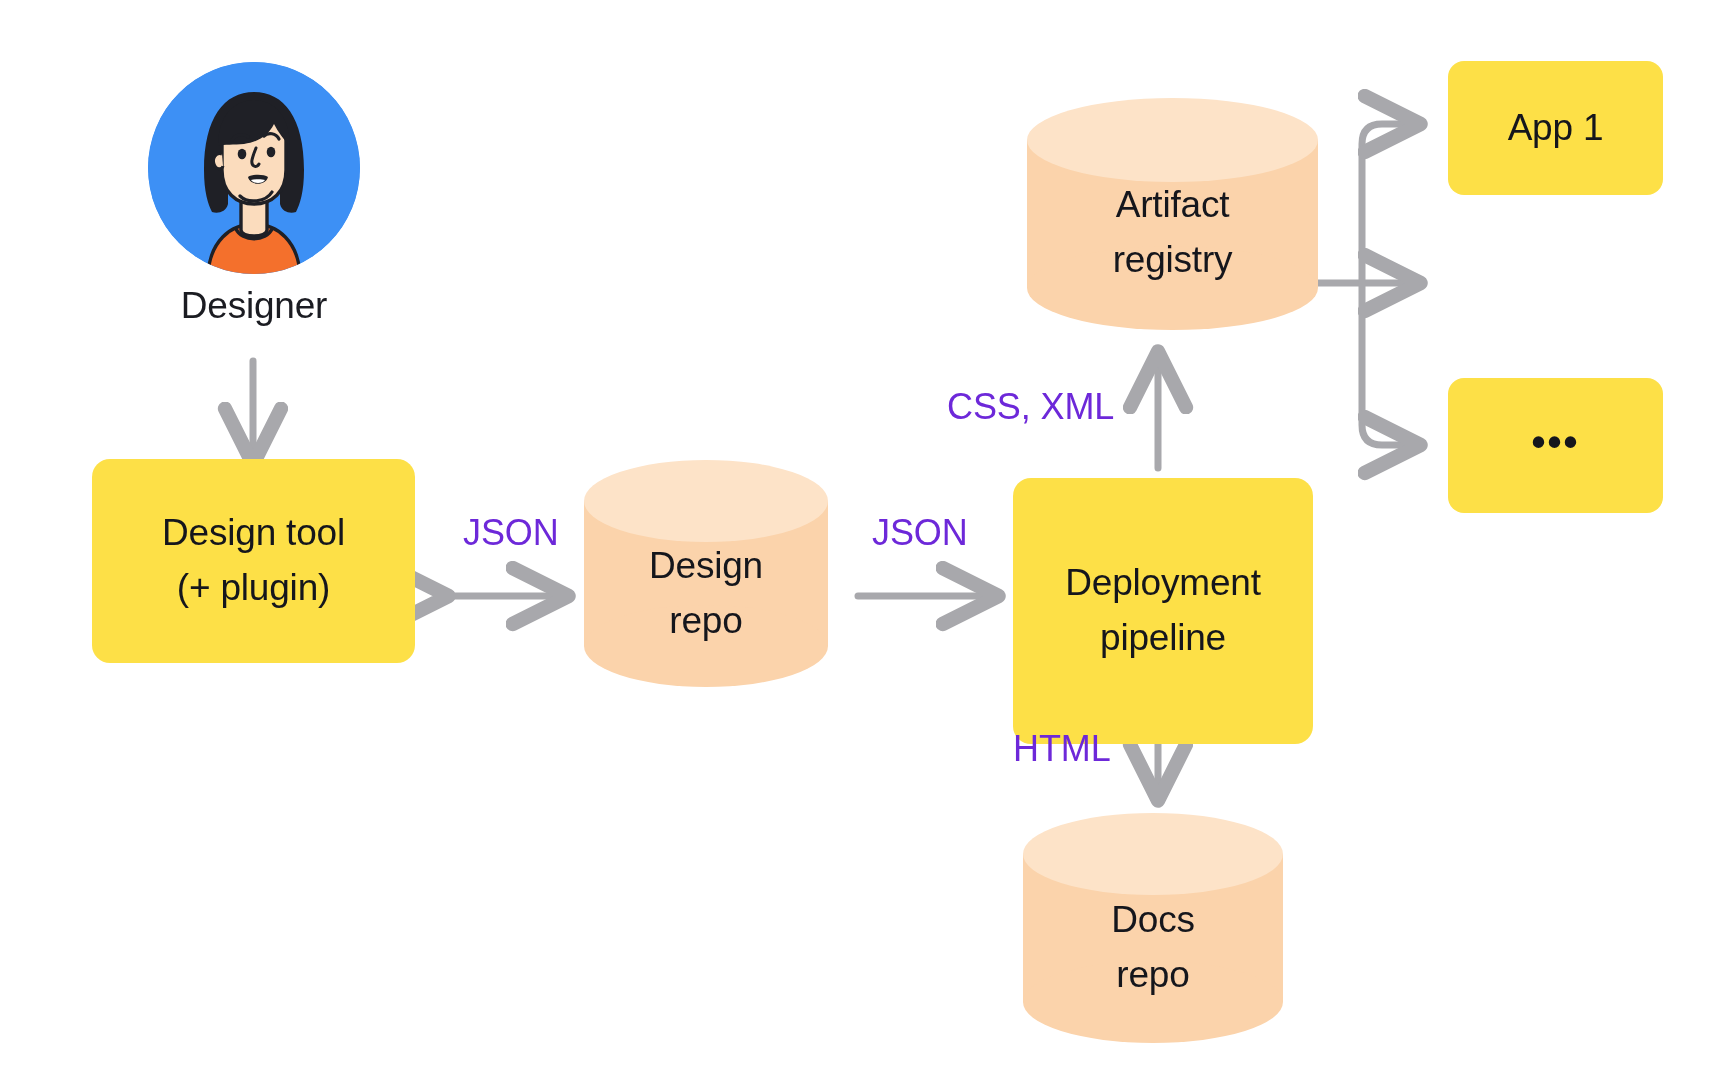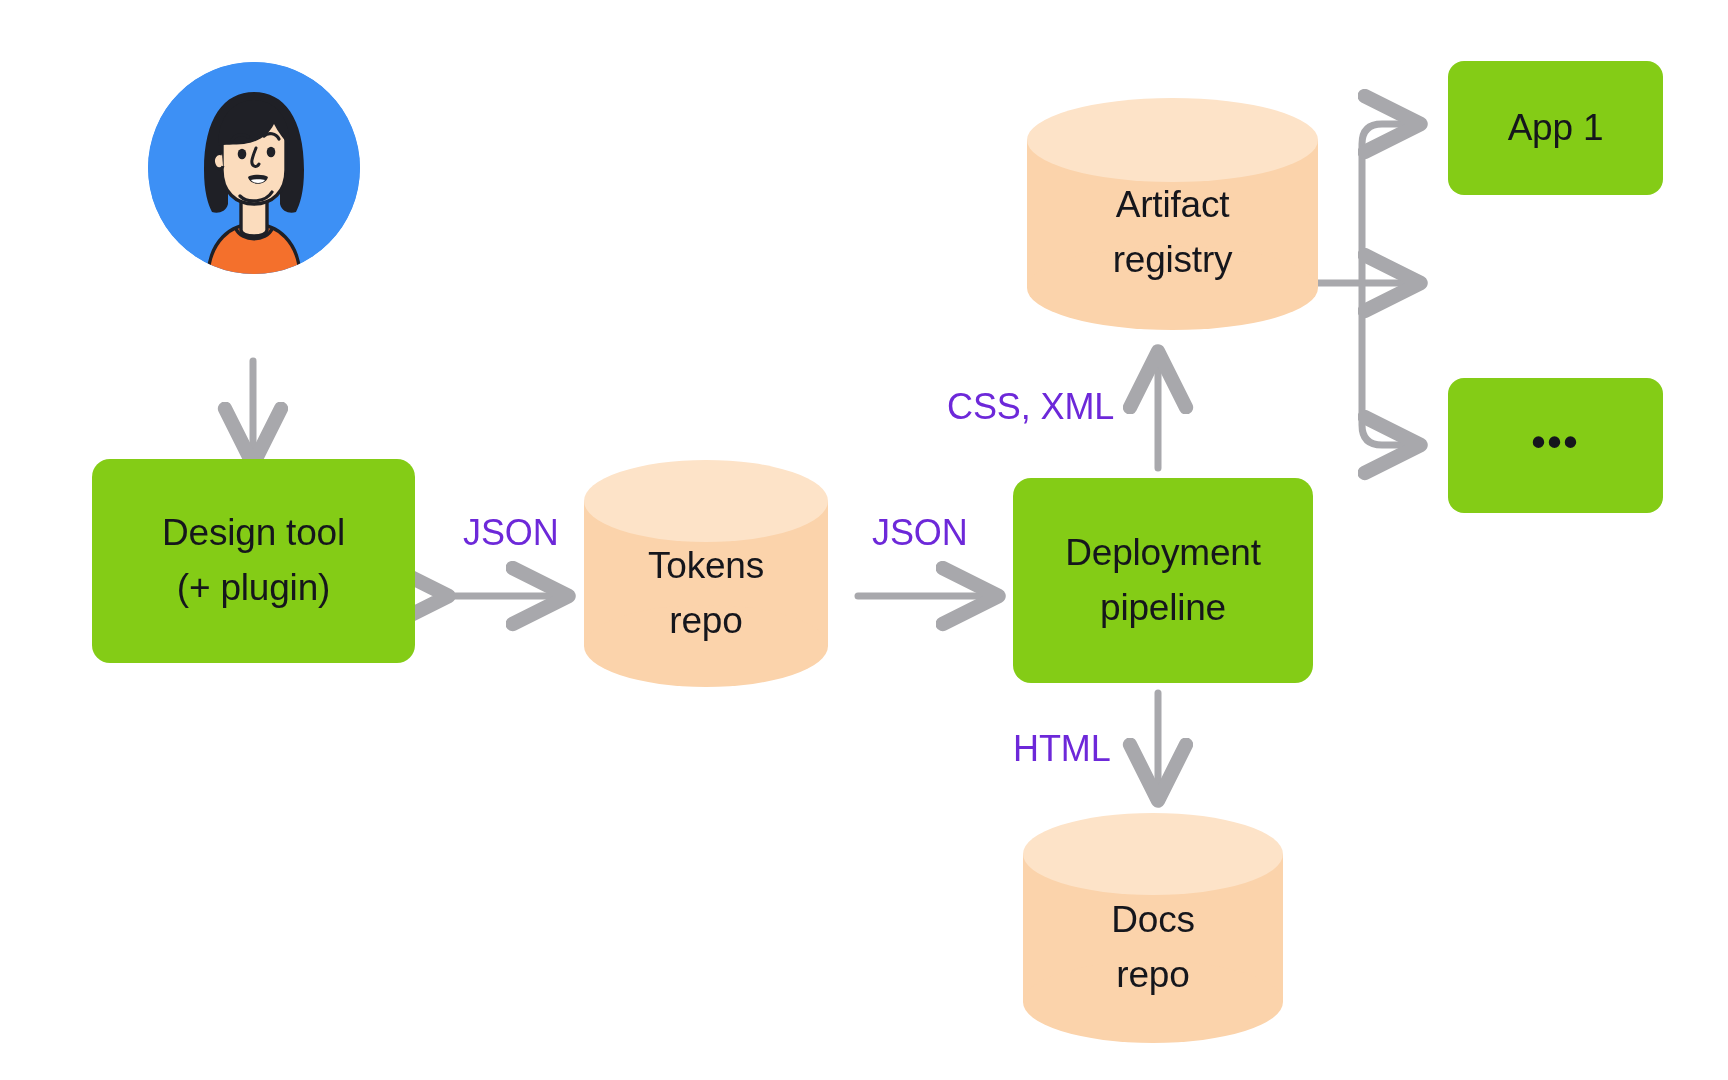--- a/index.html
+++ b/index.html
@@ -55,21 +55,21 @@
     text-align: center;
     font-size: 37px;
     line-height: 44px;
     color: #1b1c22;
     letter-spacing: -0.2px;
   }
 
   
   .node-box {
     position: absolute;
-    background: #84cc16;
+    background: #fde047;
     border-radius: 18px;
     display: flex;
     align-items: center;
     justify-content: center;
     text-align: center;
     color: #15161c;
     font-size: 37px;
     line-height: 1.48;
     letter-spacing: -0.2px;
     padding: 0 10px;
@@ -78,21 +78,21 @@
   .node-box.small { border-radius: 16px; }
   .node-box .dots {
     font-size: 40px;
     letter-spacing: 2px;
     line-height: 1;
     font-weight: 700;
     transform: translateY(-4px);
   }
 
   #box-design-tool   { left: 92px;   top: 459px; width: 323px; height: 204px; }
-  #box-deploy        { left: 1013px; top: 478px; width: 300px; height: 205px; }
+  #box-deploy        { left: 1013px; top: 478px; width: 300px; height: 266px; }
   #box-app-1         { left: 1448px; top: 61px;  width: 215px; height: 134px; }
   #box-app-2         { left: 1448px; top: 220px; width: 215px; height: 135px; }
   #box-app-more      { left: 1448px; top: 378px; width: 215px; height: 135px; }
 
   
   .cyl {
     position: absolute;
   }
   .cyl .cyl-body {
     position: absolute;
@@ -208,20 +208,21 @@
         <ellipse cx="123" cy="90" rx="4.3" ry="5.2" fill="#1f2026"></ellipse>
 
         <path d="M108 86 C104 96 102 102 106 104 C108 105 110 104 111 102" fill="none" stroke="#1f2026" stroke-width="3" stroke-linecap="round"></path>
 
         <path d="M100 115 C104 112 116 112 120 115 C118 124 102 124 100 115 Z" fill="#1f2026"></path>
         <path d="M103 118 C107 117 114 117 117 118 C115 122 105 122 103 118 Z" fill="#ffffff"></path>
 
         <path d="M92 134 C100 142 118 140 124 130" fill="none" stroke="#1f2026" stroke-width="3.2" stroke-linecap="round"></path>
       </svg>
     </div>
+    <div class="persona-label">Designer</div>
   </div>
 
   <div class="node-box" id="box-design-tool">
     <div>
       <span>Design tool</span><br>
       <span>(+ plugin)</span>
     </div>
   </div>
 
   <div class="node-box" id="box-deploy">
@@ -238,21 +239,21 @@
 
   <div class="node-box small" id="box-app-more">
     <span class="dots">•••</span>
   </div>
 
   <div class="cyl" id="cyl-tokens">
     <div class="cyl-body" style="top:41px; bottom:41px;"></div>
     <div class="cyl-bottom" style="height:82px;"></div>
     <div class="cyl-top" style="height:82px;"></div>
     <div class="cyl-label" style="top:79px;">
-      <span>Tokens</span><br>
+      <span>Design</span><br>
       <span>repo</span>
     </div>
   </div>
 
   <div class="cyl" id="cyl-artifact">
     <div class="cyl-body" style="top:42px; bottom:42px;"></div>
     <div class="cyl-bottom" style="height:84px;"></div>
     <div class="cyl-top" style="height:84px;"></div>
     <div class="cyl-label" style="top:80px;">
       <span>Artifact</span><br>

